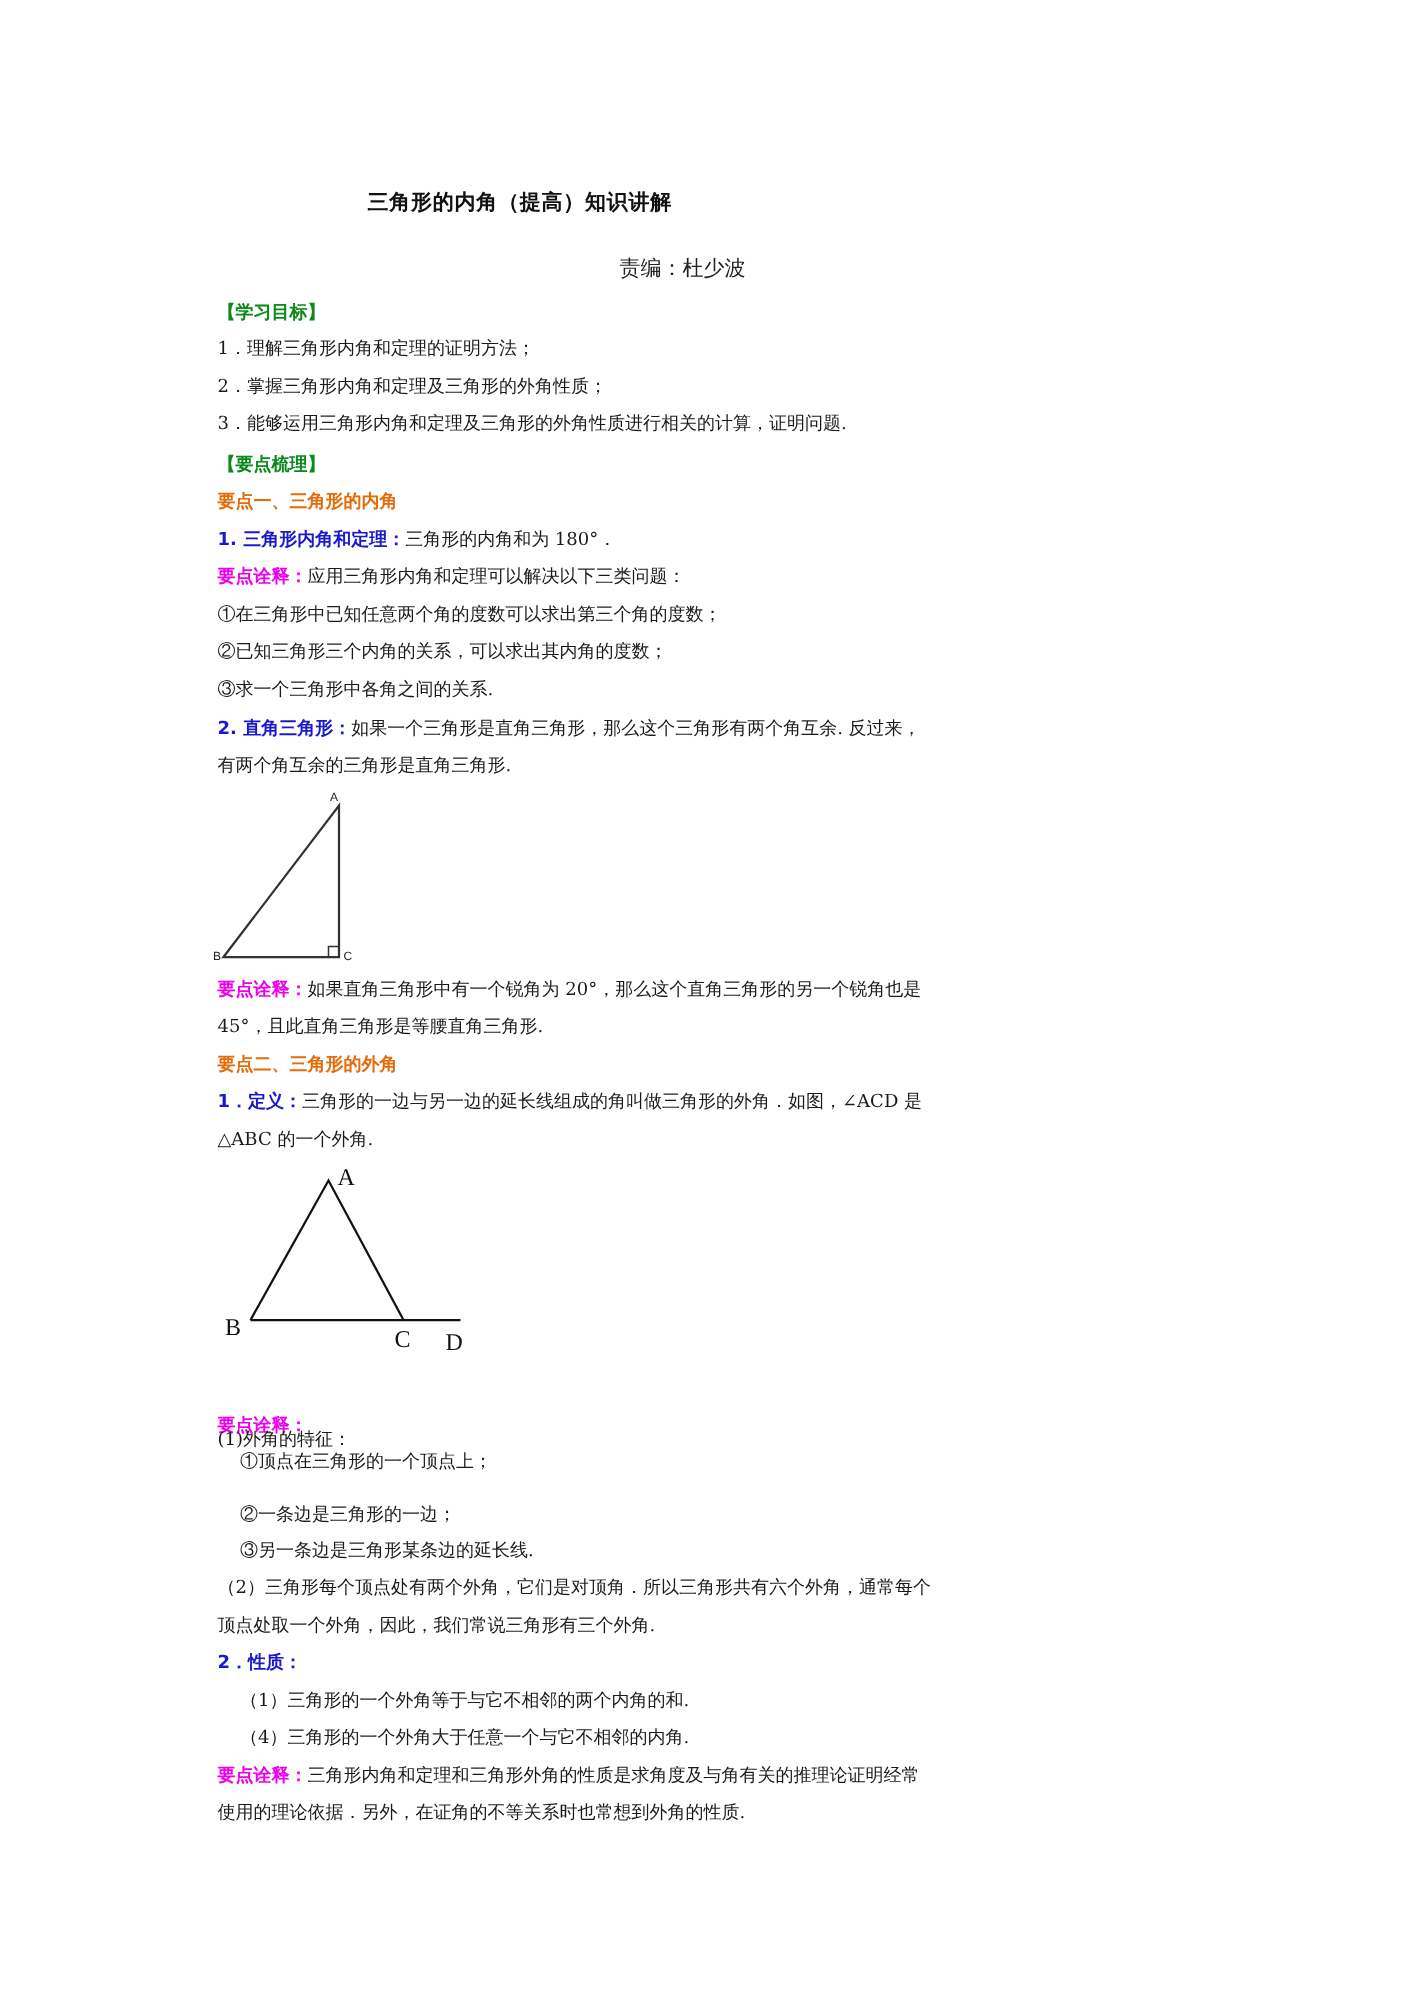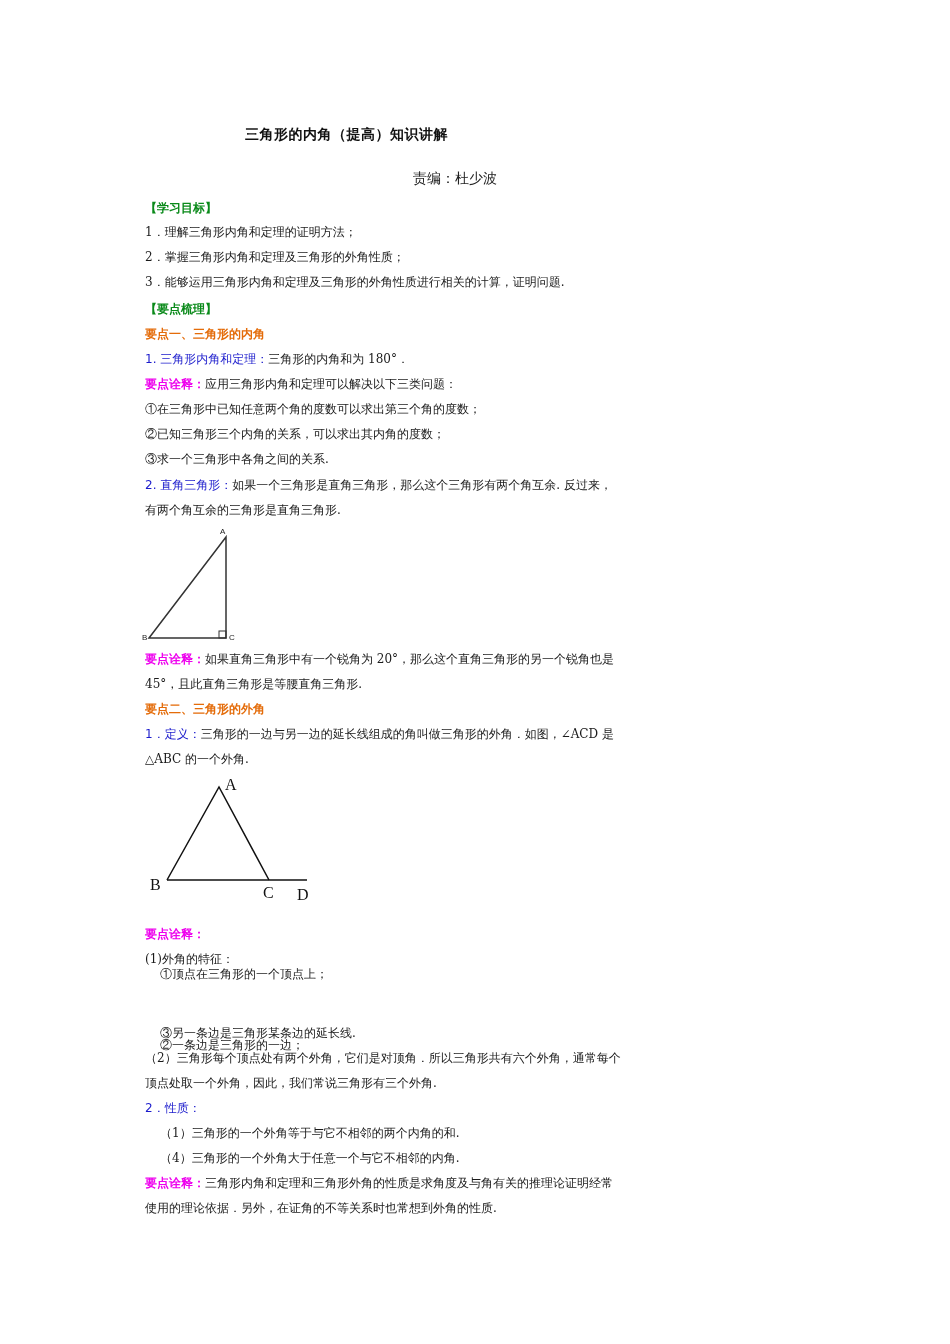--- a/index.html
+++ b/index.html
@@ -4,22 +4,22 @@
 <style>
   html, body { margin: 0; padding: 0; background: #ffffff; }
   body { width: 950px; height: 1344px; position: relative; overflow: hidden;
          font-family: "DejaVu Serif", "Liberation Serif", serif; color: #1a1a1a; }
   .title { position: absolute; left: 245px; top: 126px; font-family: "DejaVu Sans", "Liberation Sans", sans-serif;
            font-size: 14px; font-weight: bold; color: #111; letter-spacing: 0.5px; white-space: nowrap; }
   .author { position: absolute; left: 413px; top: 170px; font-size: 14px; color: #222; white-space: nowrap; }
   .line { position: absolute; left: 145px; font-size: 12px; line-height: 18px; white-space: nowrap; color: #1a1a1a; }
   .green { color: #0a8a1a; font-weight: bold; font-family: "DejaVu Sans", "Liberation Sans", sans-serif; }
   .orange { color: #e46c0a; font-weight: bold; font-family: "DejaVu Sans", "Liberation Sans", sans-serif; }
-  .blue { color: #1a1acc; font-weight: normal; font-family: "DejaVu Sans", "Liberation Sans", sans-serif; }
-  .magenta { color: #ee00ee; font-weight: bold; font-family: "DejaVu Sans", "Liberation Sans", sans-serif; }
+  .blue { color: #1a1acc; font-weight: bold; font-family: "DejaVu Sans", "Liberation Sans", sans-serif; }
+  .magenta { color: #ee00ee; font-weight: bold; font-family: "DejaVu Sans", "Liberation Sans", sans-serif; margin-top: 16px; }
   .indent { left: 160px; }
   .fig { position: absolute; }
 </style>
 </head>
 <body>
 
 <div class="title">三角形的内角（提高）知识讲解</div>
 <div class="author">责编：杜少波</div>
 
 <div class="line green" style="top:199px;">【学习目标】</div>
@@ -69,21 +69,21 @@
   <line x1="22" y1="108" x2="162" y2="108" stroke="#111" stroke-width="1.5"></line>
   <text x="80" y="18" font-size="16" font-family="Liberation Serif, serif" fill="#111">A</text>
   <text x="5" y="118" font-size="16" font-family="Liberation Serif, serif" fill="#111">B</text>
   <text x="118" y="126" font-size="16" font-family="Liberation Serif, serif" fill="#111">C</text>
   <text x="152" y="128" font-size="16" font-family="Liberation Serif, serif" fill="#111">D</text>
 </svg>
 
 <div class="line magenta" style="top:925px;">要点诠释：</div>
 <div class="line" style="top:950px;">(1)外角的特征：</div>
 <div class="line indent" style="top:965px;">①顶点在三角形的一个顶点上；</div>
-<div class="line indent" style="top:1000px;margin-top:36px;">②一条边是三角形的一边；</div>
+<div class="line indent" style="top:1000px;">②一条边是三角形的一边；</div>
 <div class="line indent" style="top:1024px;">③另一条边是三角形某条边的延长线.</div>
 <div class="line" style="top:1049px;">（2）三角形每个顶点处有两个外角，它们是对顶角．所以三角形共有六个外角，通常每个</div>
 <div class="line" style="top:1074px;">顶点处取一个外角，因此，我们常说三角形有三个外角.</div>
 
 <div class="line blue" style="top:1099px;">2．性质：</div>
 <div class="line indent" style="top:1124px;">（1）三角形的一个外角等于与它不相邻的两个内角的和.</div>
 <div class="line indent" style="top:1149px;">（4）三角形的一个外角大于任意一个与它不相邻的内角.</div>
 
 <div class="line" style="top:1174px;">
   <span class="magenta">要点诠释：</span><span>三角形内角和定理和三角形外角的性质是求角度及与角有关的推理论证明经常</span>

